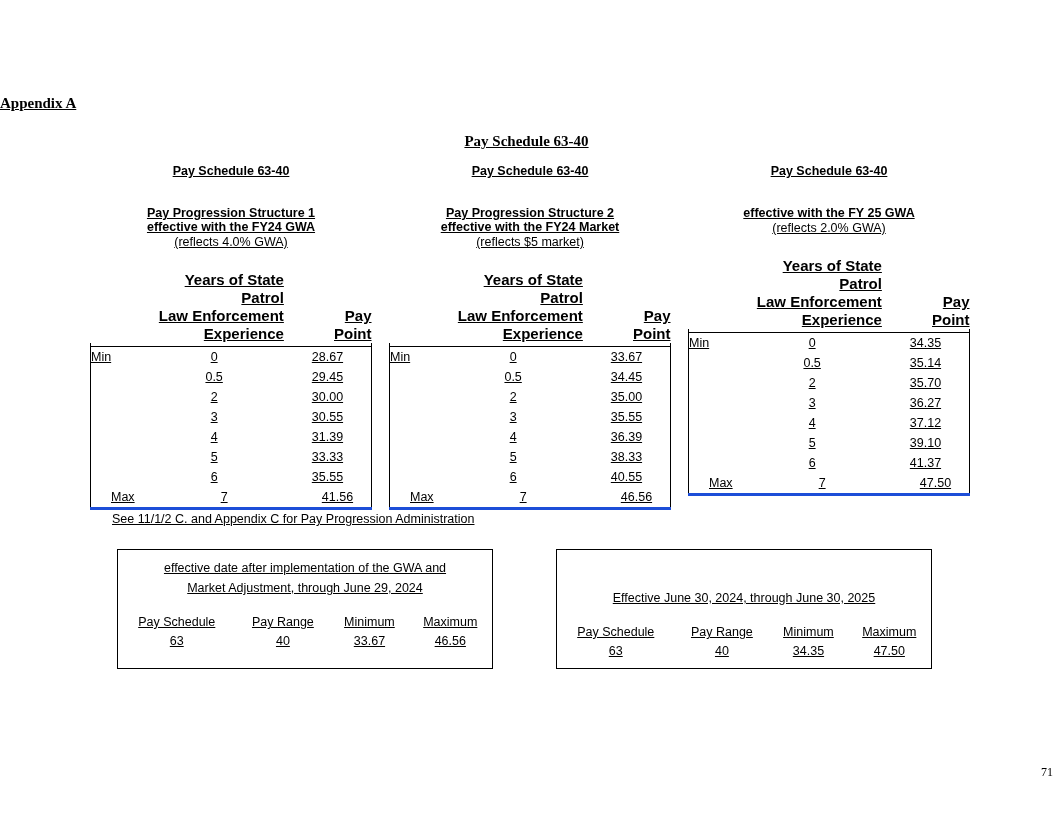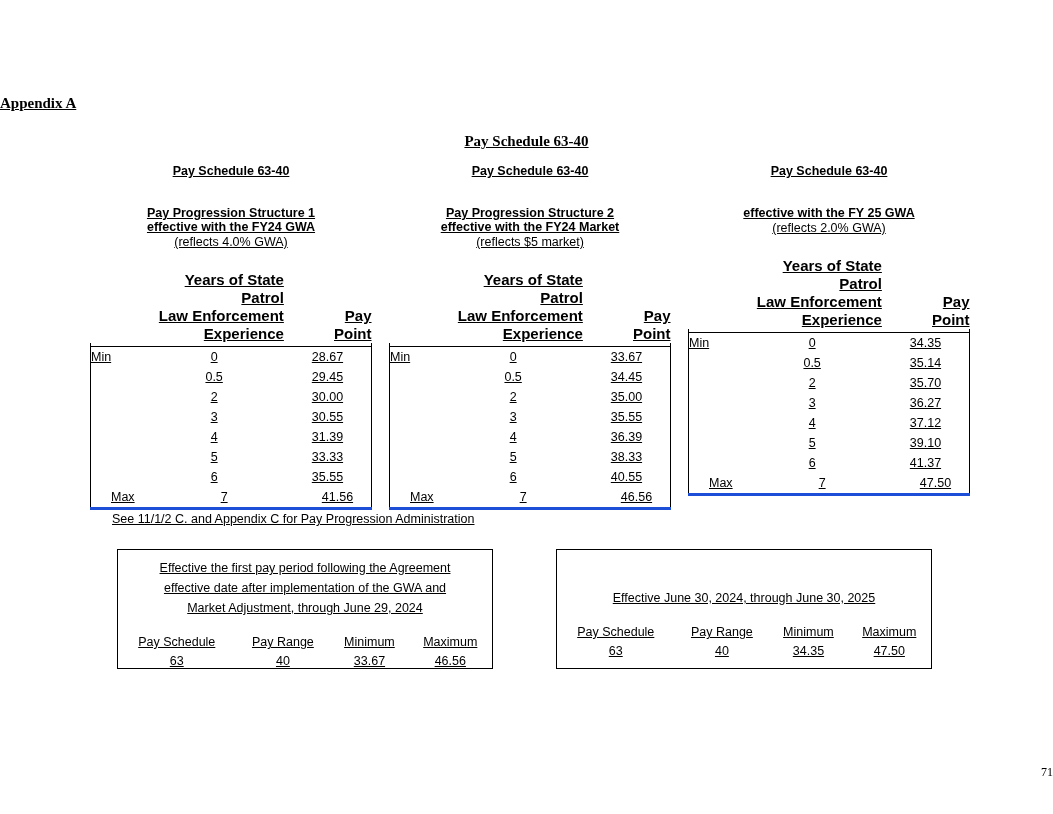--- a/index.html
+++ b/index.html
@@ -431,21 +431,20 @@
         </tbody>
       </table>
     </div>
 
   </div>
 
   <div class="note">See 11/1/2 C. and Appendix C for Pay Progression Administration</div>
 
   <div class="box" id="box-left">
     <div class="box-title">
-      <div>Effective the first pay period following the Agreement</div>
       <div>effective date after implementation of the GWA and</div>
       <div>Market Adjustment, through June 29, 2024</div>
     </div>
     <table class="box-table">
       <thead>
         <tr>
           <th>Pay Schedule</th>
           <th>Pay Range</th>
           <th>Minimum</th>
           <th>Maximum</th>

